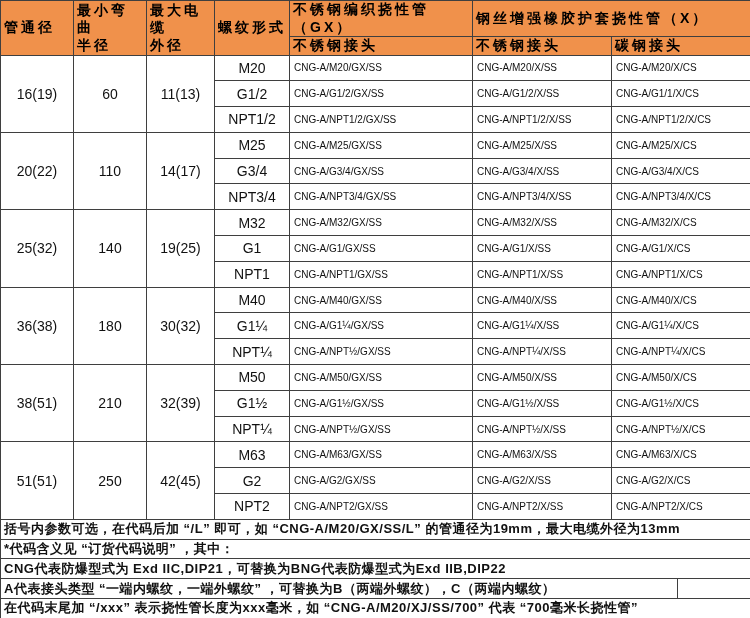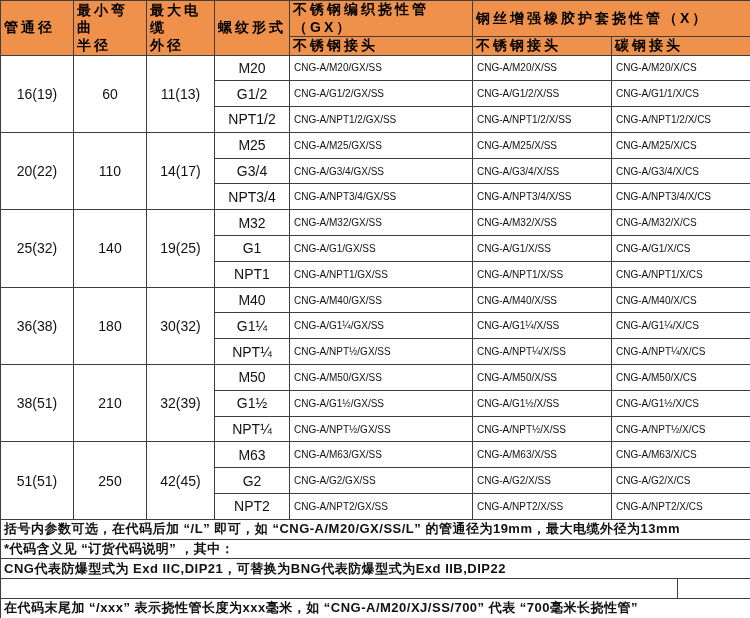--- a/index.html
+++ b/index.html
@@ -190,20 +190,20 @@
   <tr class="note">
     <td class="note-cell" colspan="7">括号内参数可选，在代码后加 “/L” 即可，如 “CNG-A/M20/GX/SS/L” 的管通径为19mm，最大电缆外径为13mm</td>
   </tr>
   <tr class="note">
     <td class="note-cell" colspan="7">*代码含义见 “订货代码说明” ，其中：</td>
   </tr>
   <tr class="note">
     <td class="note-cell" colspan="7">CNG代表防爆型式为 Exd IIC,DIP21，可替换为BNG代表防爆型式为Exd IIB,DIP22</td>
   </tr>
   <tr class="note">
-    <td class="note-cell" colspan="7"><span class="note-divider"></span></td>
+    <td class="note-cell" colspan="7"><span class="note-divider"></span><span>A代表接头类型 “一端内螺纹，一端外螺纹” ，可替换为B（两端外螺纹），C（两端内螺纹）</span></td>
   </tr>
   <tr class="note">
     <td class="note-cell" colspan="7">在代码末尾加 “/xxx” 表示挠性管长度为xxx毫米，如 “CNG-A/M20/XJ/SS/700” 代表 “700毫米长挠性管”</td>
   </tr>
 </tbody>
     </table>
 </div>
 
 </body></html>

